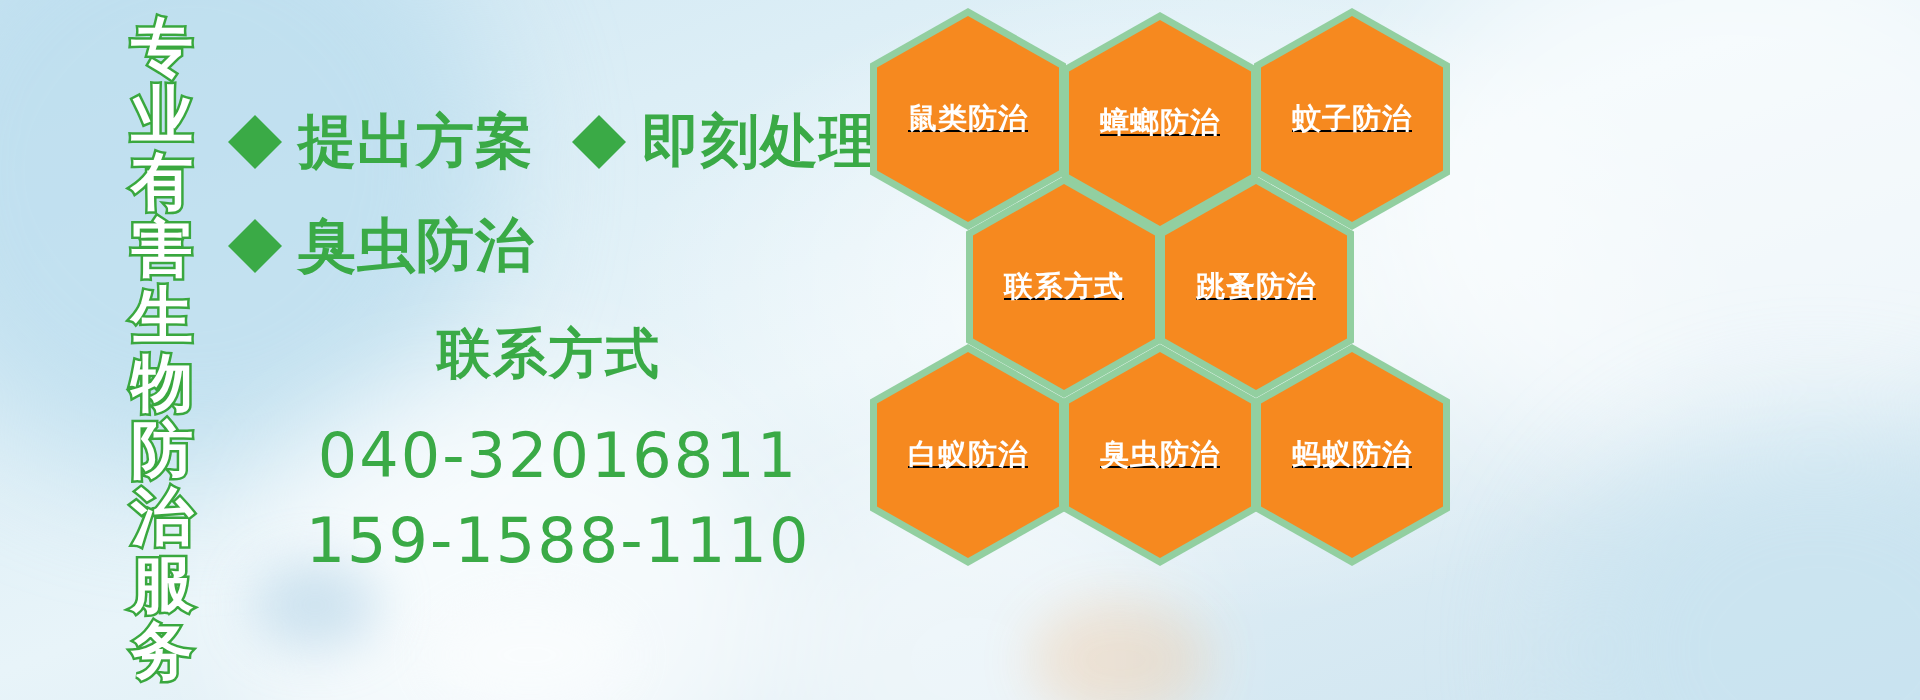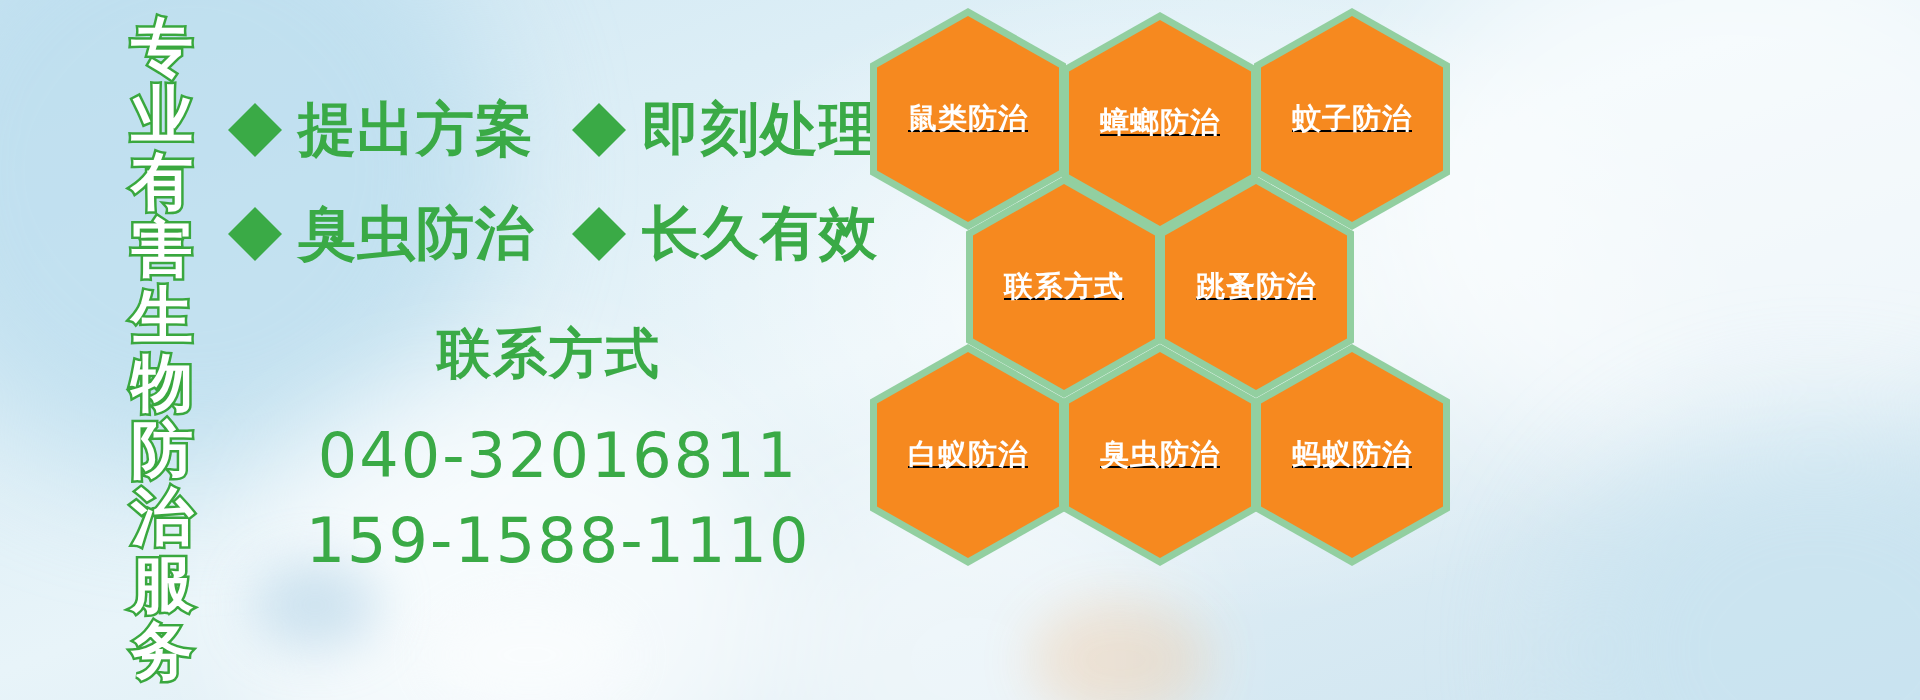--- a/index.html
+++ b/index.html
@@ -57,21 +57,21 @@
     -webkit-text-stroke: 5px #3aa83f;
     paint-order: stroke fill;
     text-shadow:0 0 1px rgba(58,168,63,.4);
     letter-spacing:0;
   }
 
   
   #feature-list {
     position:absolute;
     left:228px;
-    top:78px;
+    top:90px;
     width:640px;
   }
   .feature-row {
     display:flex;
     align-items:center;
     height:104px;
   }
   .feature-item {
     display:flex;
     align-items:center;
@@ -201,24 +201,20 @@
       <div class="feature-item">
         <span class="diamond"></span>
         <span class="feature-text">即刻处理</span>
       </div>
     </div>
     <div class="feature-row">
       <div class="feature-item">
         <span class="diamond"></span>
         <span class="feature-text">臭虫防治</span>
       </div>
-      <div class="feature-item">
-        <span class="diamond"></span>
-        <span class="feature-text">长久有效</span>
-      </div>
     </div>
   </div>
 
   <div id="contact-block">
     <div id="contact-title">联系方式</div>
     <div class="phone-number" id="phone-primary">040-32016811</div>
     <div class="phone-number">159-1588-1110</div>
   </div>
 
   <div id="honeycomb">

